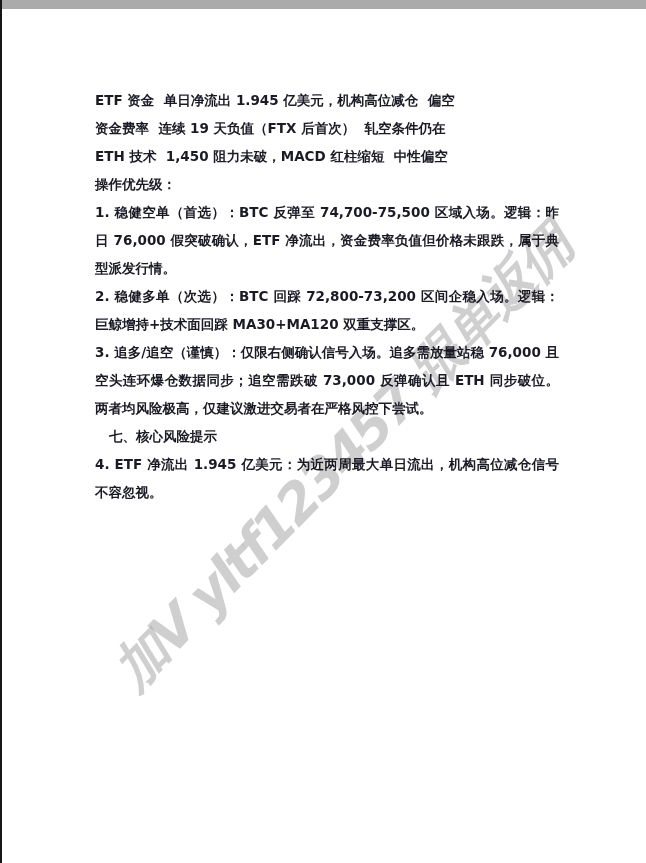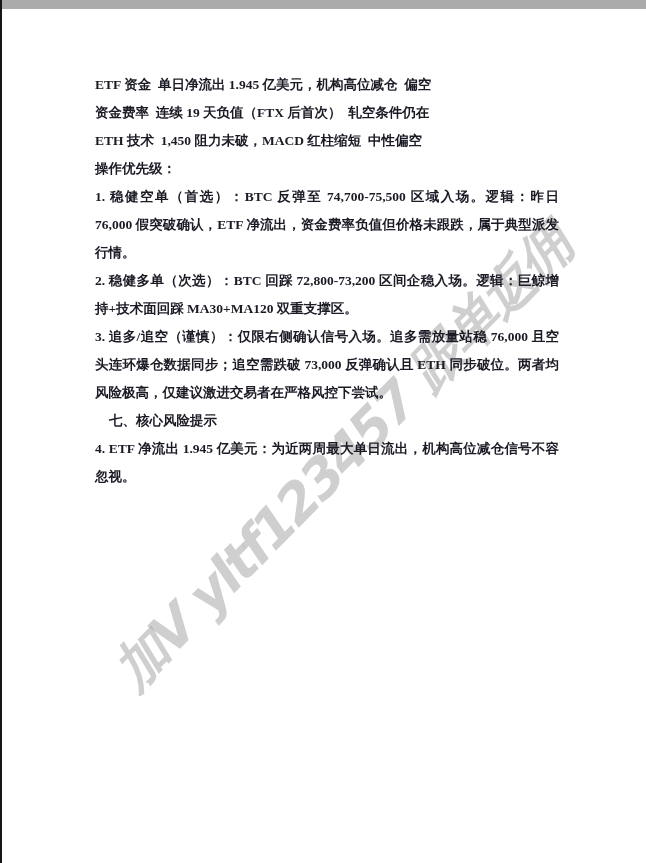--- a/index.html
+++ b/index.html
@@ -38,28 +38,27 @@
     font-weight: 700;
     font-style: italic;
     letter-spacing: -3px;
     color: rgba(168, 168, 168, 0.55);
     z-index: 1;
     user-select: none;
   }
   .content {
     position: absolute;
     left: 95px;
-    top: 71px;
+    top: 86px;
     width: 464px;
     z-index: 2;
     color: #1b1b26;
     font-size: 13.5px;
     font-weight: 600;
     line-height: 28px;
-    font-family: Liberation Serif, serif;
   }
   .summary-line {
     white-space: pre-wrap;
   }
   .content p {
     margin: 0;
     text-align: justify;
   }
   .section-heading {
     text-align: right;

